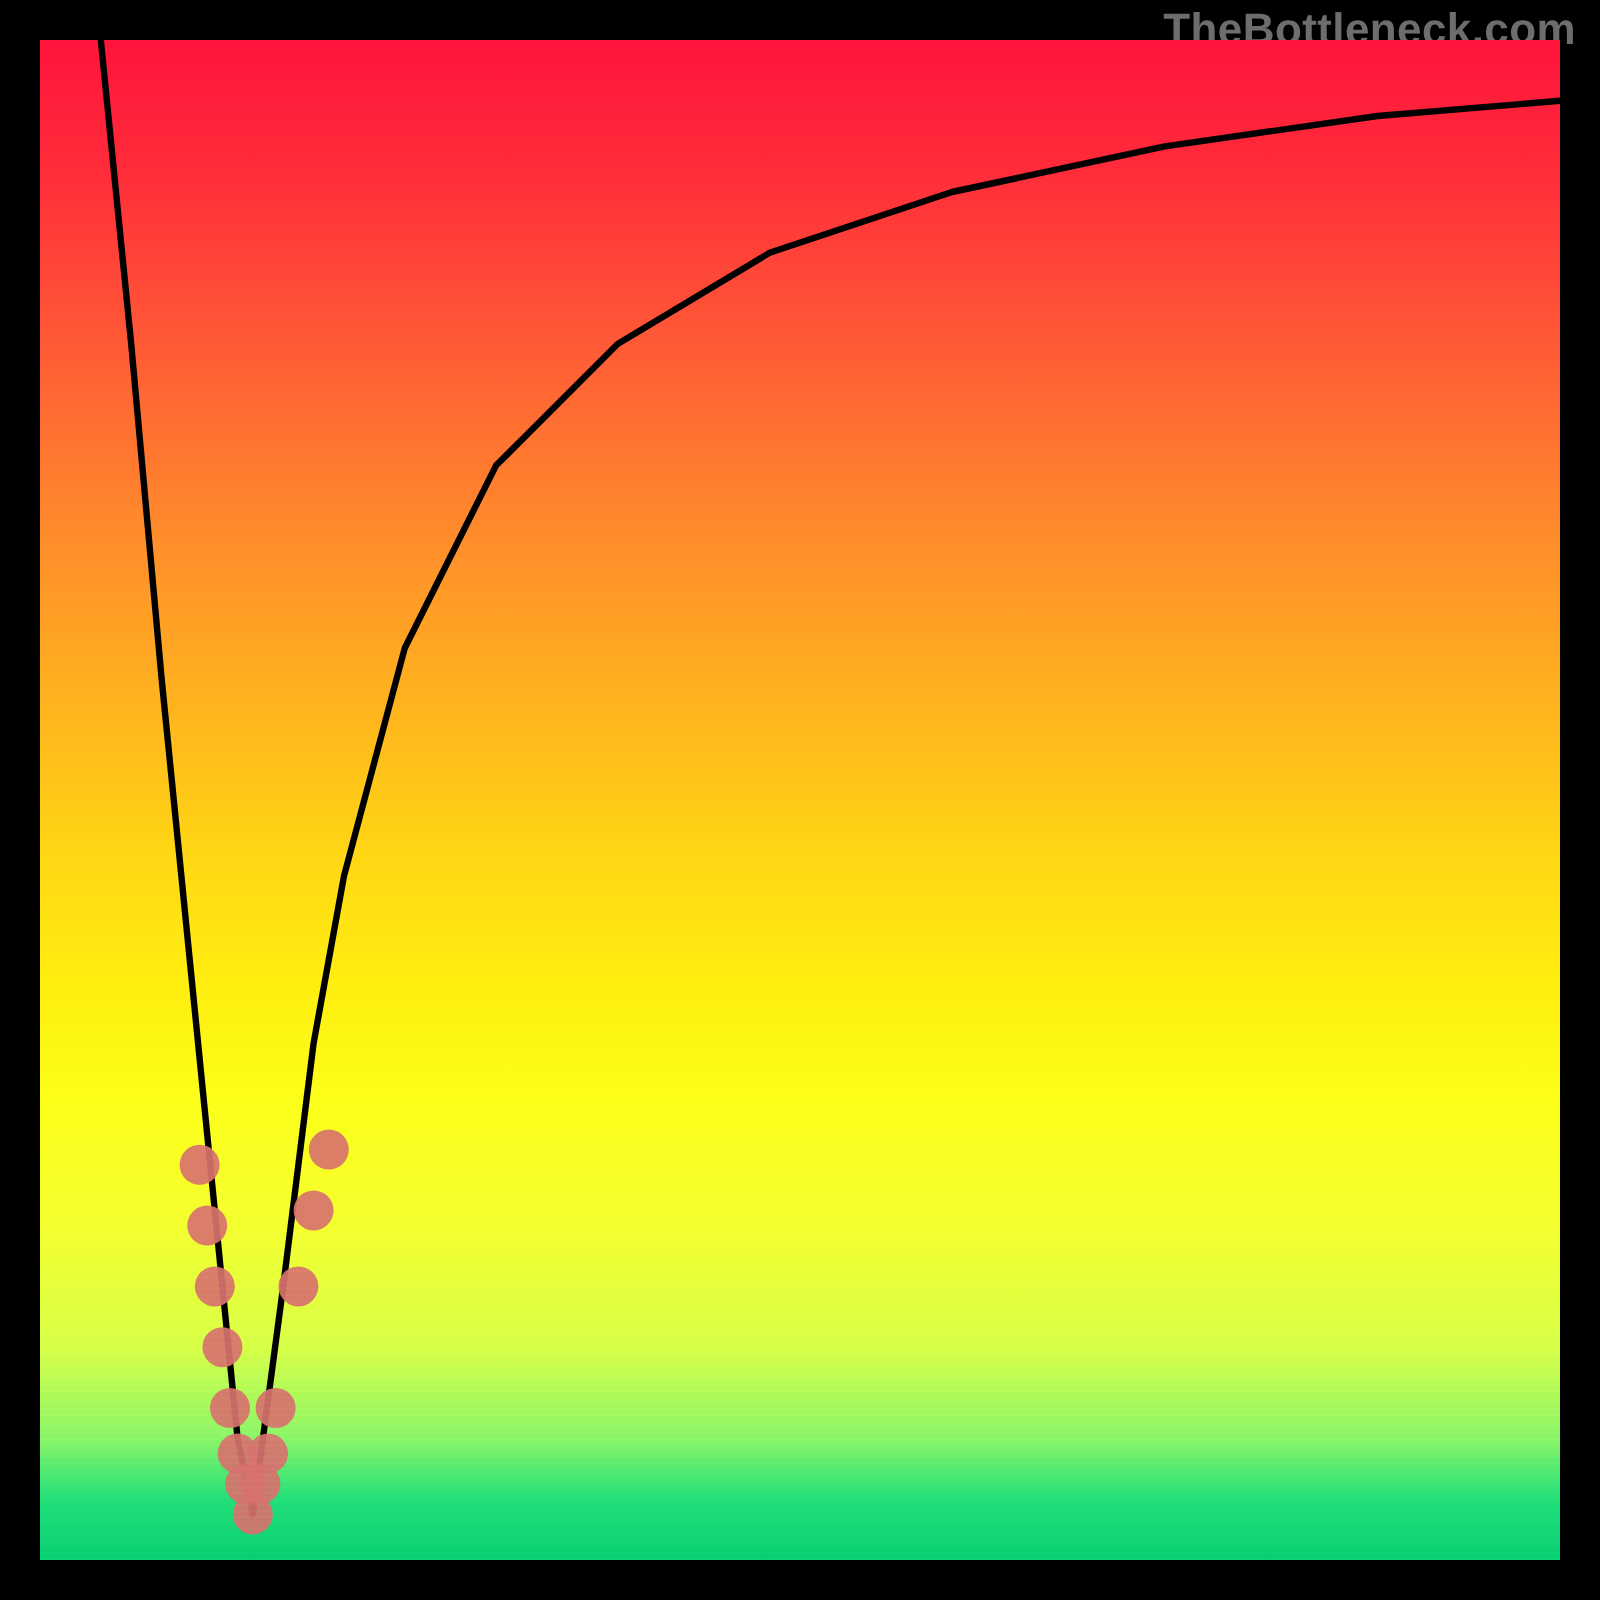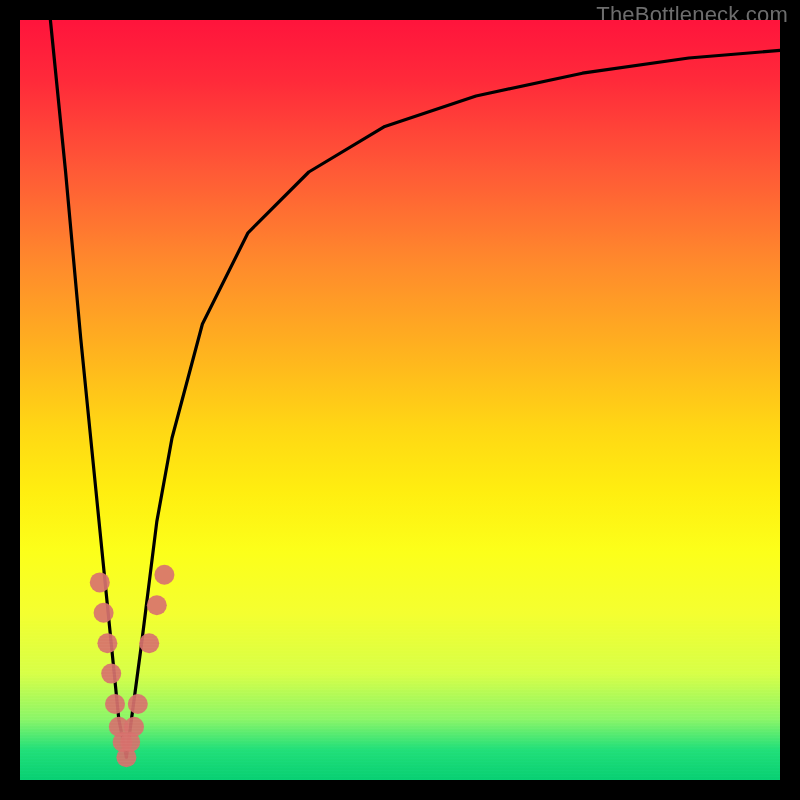--- a/index.html
+++ b/index.html
@@ -65,20 +65,21 @@
     overflow: visible;
   }
   .watermark {
     position: absolute;
     top: 2px;
     right: 12px;
     color: #6d6d6d;
     font-size: 22px;
     letter-spacing: 0.2px;
     user-select: none;
+    font-weight: bold;
   }
 </style>
 </head>
 <body>
 
 <div class="frame">
   <div class="watermark">TheBottleneck.com</div>
 
   <div class="plot-area">
     <svg class="curves" viewBox="0 0 760 760" preserveAspectRatio="none">

